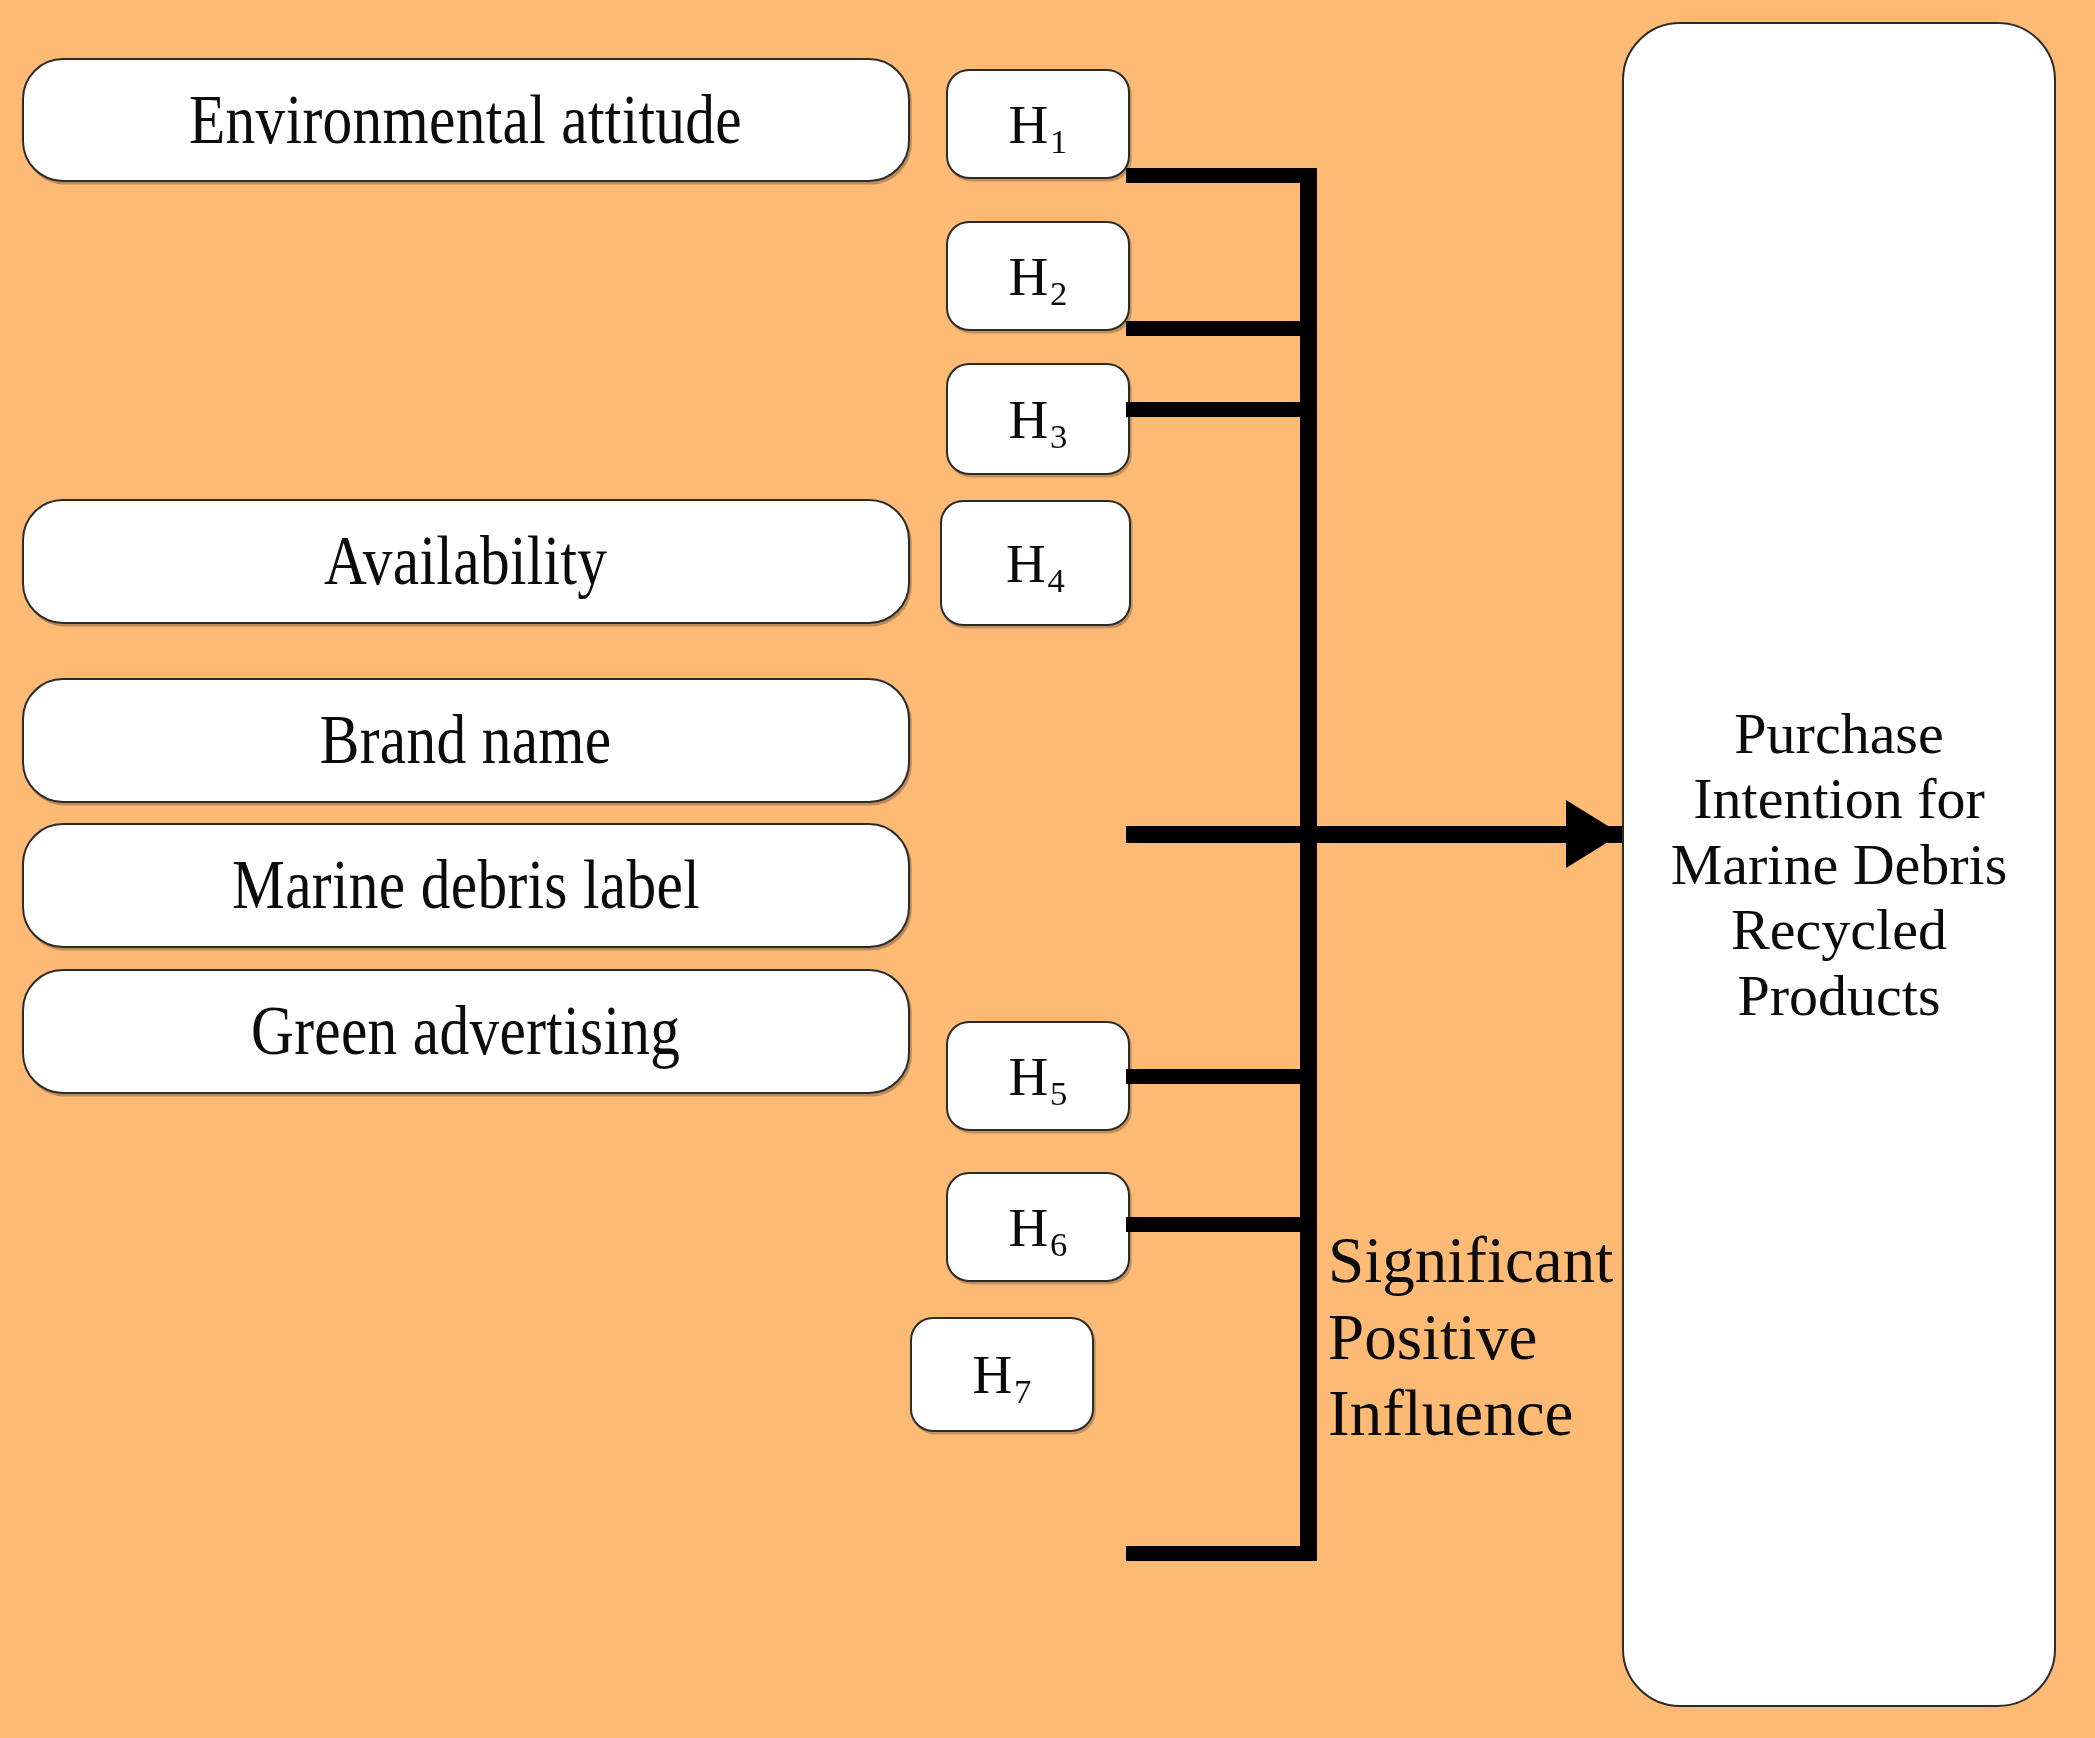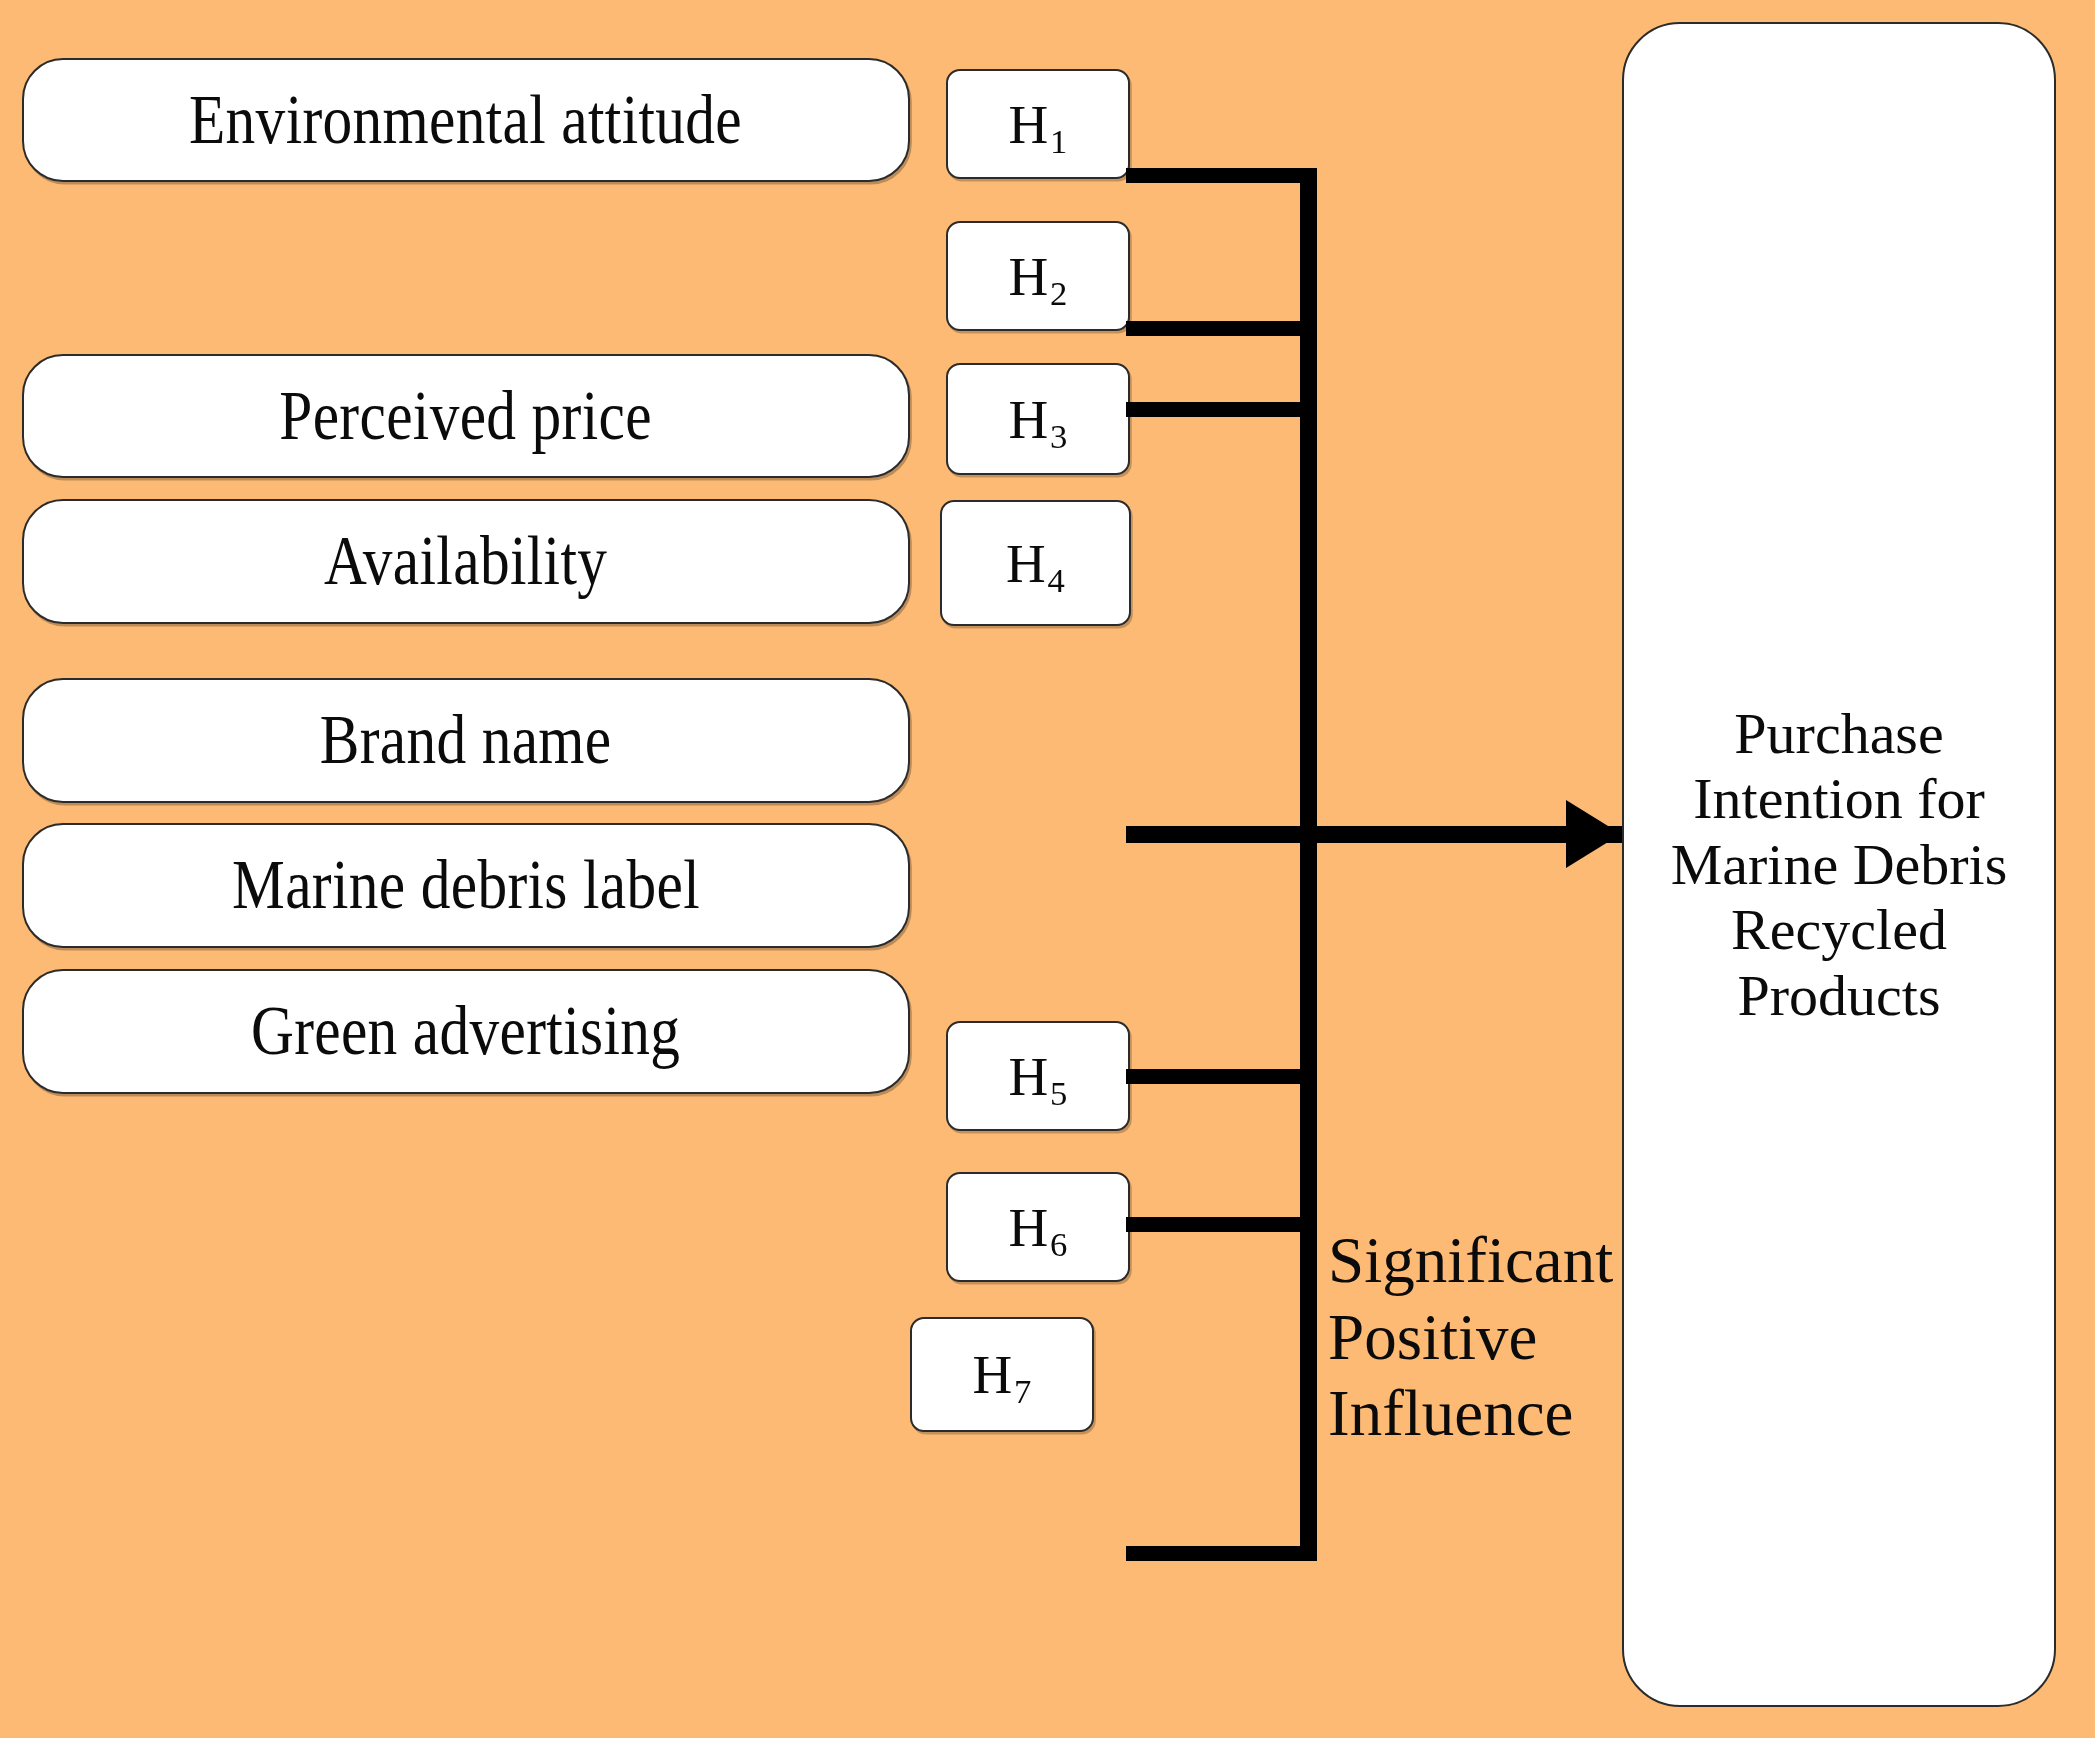--- a/index.html
+++ b/index.html
@@ -39,21 +39,21 @@
     transform: scaleX(0.86);
     white-space: nowrap;
     letter-spacing: 0.4px;
   }
 
   
   .hyp-box {
     position: absolute;
     box-sizing: border-box;
     border: 2.6px solid #2b2b2b;
-    border-radius: 14px;
+    border-radius: 23px;
     background: #ffffff;
     display: flex;
     align-items: center;
     justify-content: center;
     box-shadow: 1.8px 2.6px 0 rgba(0,0,0,0.22);
   }
   .hyp-label {
     font-size: 55px;
     line-height: 1;
     color: #0b0b0b;
@@ -127,23 +127,20 @@
 </head>
 <body>
 
 <div id="canvas">
 
   <div class="factor-box" style="left:22px; top:58px; width:888px; height:124px;">
     <span class="factor-label">Environmental attitude</span>
   </div>
 
 
-  <div class="factor-box" style="left:22px; top:354px; width:888px; height:124px;">
-    <span class="factor-label">Perceived price</span>
-  </div>
 
   <div class="factor-box" style="left:22px; top:499px; width:888px; height:125px;">
     <span class="factor-label">Availability</span>
   </div>
 
   <div class="factor-box" style="left:22px; top:678px; width:888px; height:125px;">
     <span class="factor-label">Brand name</span>
   </div>
 
   <div class="factor-box" style="left:22px; top:823px; width:888px; height:125px;">

